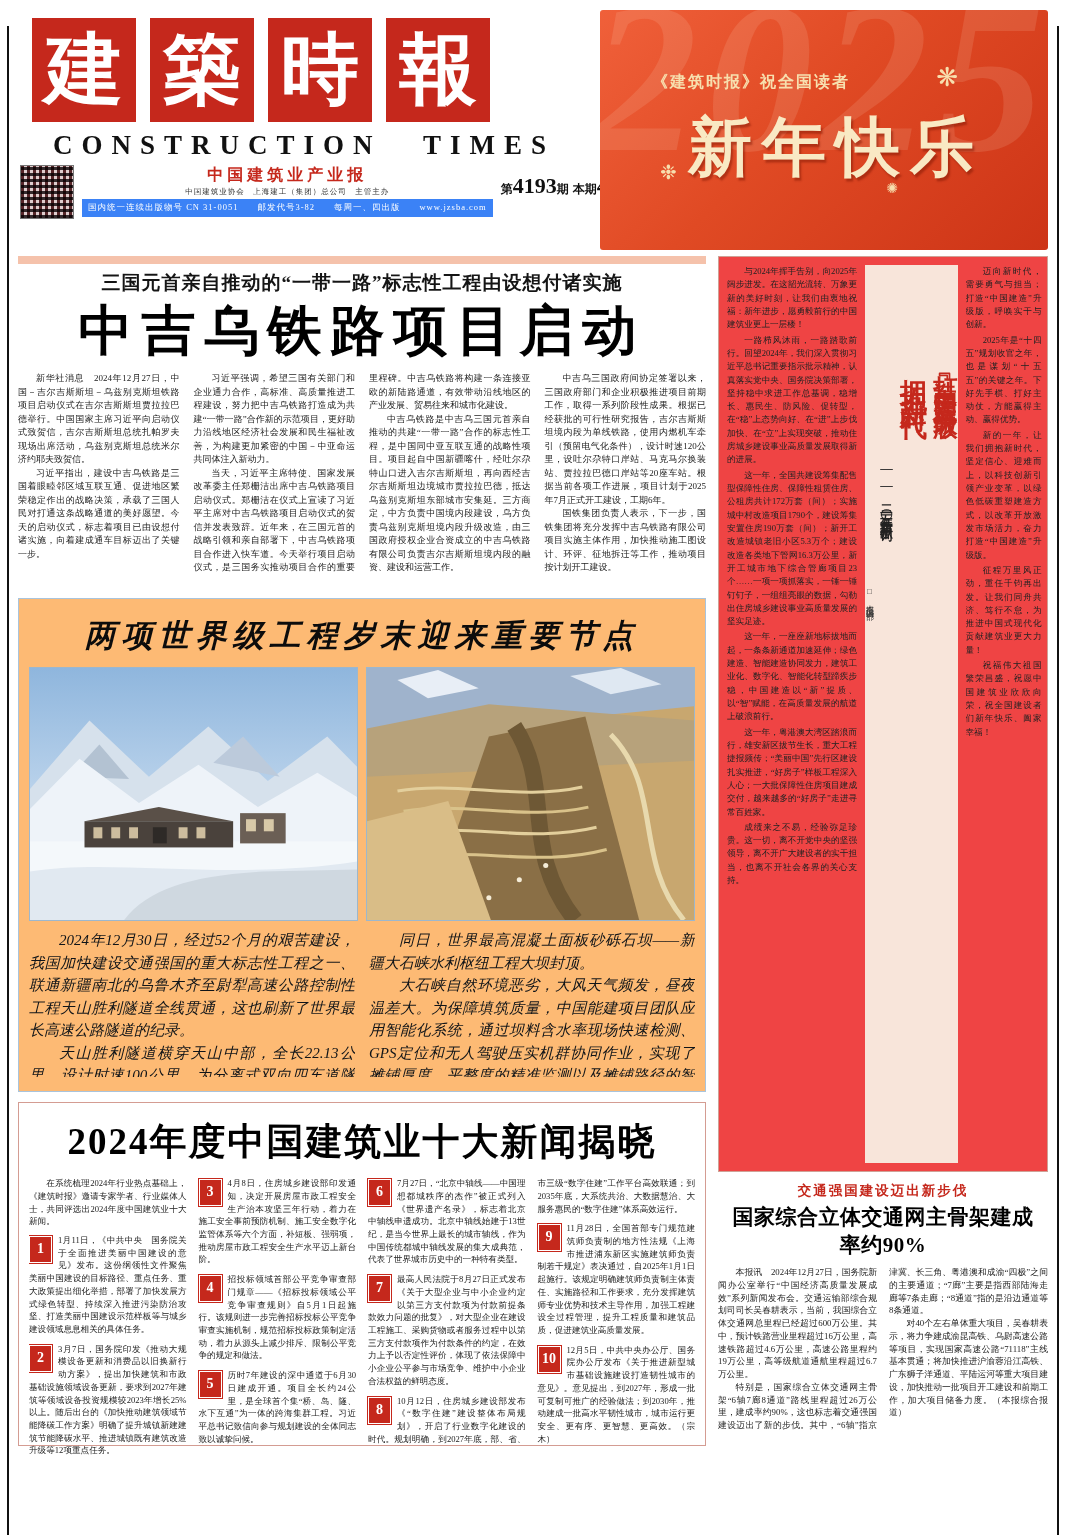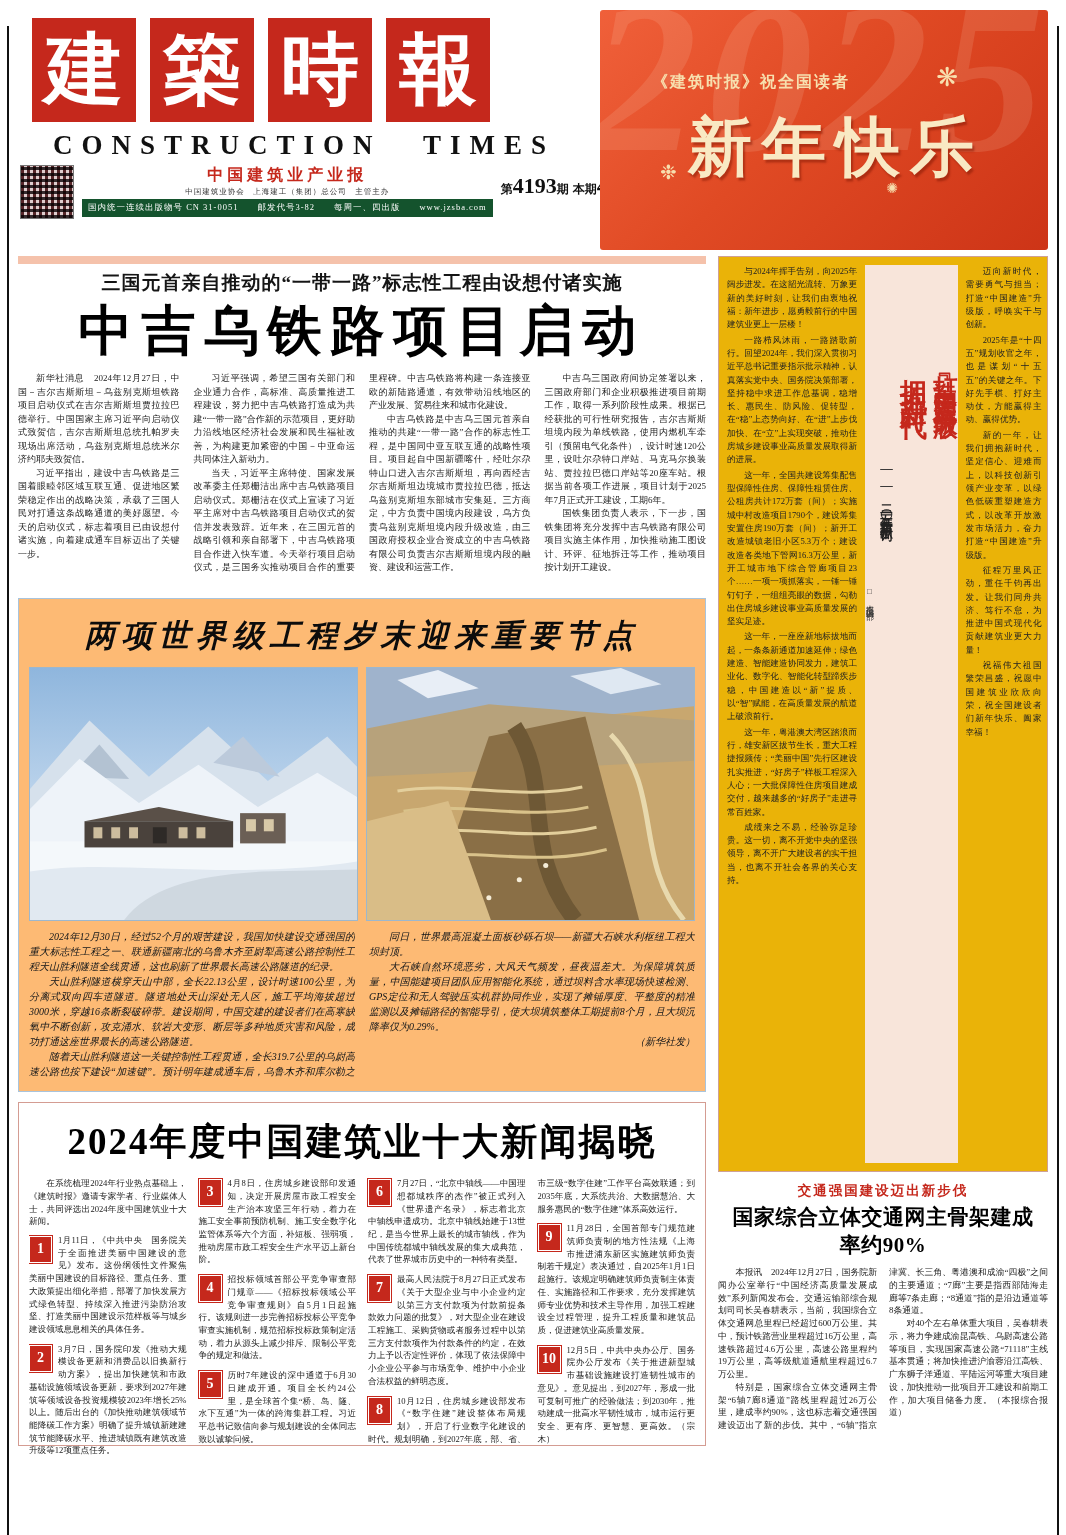--- a/index.html
+++ b/index.html
@@ -20,21 +20,21 @@
   .logo-en{font-weight:bold;font-size:27px;letter-spacing:9px;word-spacing:26px;
            text-align:center;padding:6px 0 4px 0;color:#111;}
   .info-row{display:flex;align-items:flex-start;gap:8px;padding-left:2px;}
   .qr{width:52px;height:52px;flex:none;background:
       repeating-linear-gradient(0deg,#3a3134 0 3px,#f4eeee 3px 6px),
       repeating-linear-gradient(90deg,#58282b 0 3px,#e9dddd 3px 6px);
       background-blend-mode:multiply;border:1px solid #777;}
   .info-mid{flex:1;}
   .paper-type{color:#c5281c;font-weight:bold;font-size:16px;text-align:center;letter-spacing:4px;}
   .organizer{font-size:7.5px;text-align:center;letter-spacing:1px;color:#333;margin:1px 0 2px;}
-  .blue-bar{background:#14532d;color:#fff;font-size:8.5px;letter-spacing:1px;
+  .blue-bar{background:#3b82f6;color:#fff;font-size:8.5px;letter-spacing:1px;
             padding:3px 6px;white-space:nowrap;text-align:center;}
   .issue-block{flex:none;white-space:nowrap;padding-top:8px;font-weight:bold;color:#111;}
   .issue-block .big{font-size:22px;} .issue-block .small{font-size:12px;}
   .date-block{flex:none;font-size:10px;font-weight:bold;line-height:1.5;padding-top:4px;
               text-align:center;color:#222;}
   .banner{flex:1;position:relative;overflow:hidden;border-radius:3px;
           background:linear-gradient(135deg,#f0603a 0%,#e04a24 45%,#cd3417 100%);}
   .banner .wm{position:absolute;left:-10px;top:-40px;width:110%;font-size:215px;font-weight:bold;
           font-style:italic;color:rgba(255,235,210,0.13);letter-spacing:8px;line-height:1;}
   .banner .greet{position:absolute;left:52px;top:62px;color:#f7dfae;
@@ -59,39 +59,39 @@
 
   
   .feature{margin-top:10px;background:#fdba74;border:1px solid #a9c4dc;padding:8px 10px;height:494px;
            box-sizing:border-box;}
   .feature-headline{font-size:31px;font-weight:bold;font-style:italic;text-align:center;
                     letter-spacing:6px;color:#0c0c0c;padding:8px 0 10px;}
   .photos{display:flex;gap:8px;}
   .photo{flex:1;height:252px;border:1px solid #9db7cc;background:#cfe0ee;}
   .photo svg{width:100%;height:100%;display:block;}
   .caps{display:flex;gap:14px;margin-top:8px;}
-  .cap{flex:1;font-size:10px;line-height:1.5;text-align:justify;font-style:italic;color:#101418;
+  .cap{flex:1;font-size:15px;line-height:1.5;text-align:justify;font-style:italic;color:#101418;
        height:148px;overflow:hidden;}
   .credit{text-align:right;font-style:italic;}
 
   
   .news{margin-top:10px;border:1px solid #d49c92;padding:8px 10px;height:344px;box-sizing:border-box;}
   .news-headline{font-size:37px;font-weight:bold;text-align:center;letter-spacing:2px;
                  color:#000;padding:6px 0 10px;}
   .news-cols{column-count:4;column-gap:12px;height:308px;overflow:hidden;
              font-size:8.6px;line-height:1.48;text-align:justify;color:#222;}
   .news-cols .intro{margin:0 0 6px;text-indent:2em;}
   .news-item{margin:0 0 7px;}
   .badge{float:left;width:21px;height:25px;margin:2px 6px 2px 0;background:#c5281c;color:#fff;
          font-weight:bold;font-size:14px;display:flex;align-items:center;justify-content:center;
          border:1.5px solid #fff;box-shadow:0 0 0 1px #c5281c;font-style:normal;}
 
   
   .editorial{border:1.5px solid #cfa196;height:916px;box-sizing:border-box;
-             display:flex;padding:8px;gap:8px;background:#eab308;}
+             display:flex;padding:8px;gap:8px;background:#ef4444;}
   .ed-col{font-size:8.6px;line-height:1.55;text-align:justify;color:#222;overflow:hidden;}
   .ed-left{width:130px;flex:none;}
   .ed-right{width:76px;flex:none;}
   .ed-col p{margin:0 0 2px;}
   .band{flex:1;background:#f8e5da;display:flex;justify-content:center;gap:7px;
         padding-top:92px;box-sizing:border-box;}
   .vert{writing-mode:vertical-rl;text-orientation:upright;line-height:1;}
   .ed-byline{font-size:8px;color:#333;margin-top:230px;letter-spacing:2px;}
   .ed-subtitle{font-size:12.5px;color:#222;margin-top:104px;letter-spacing:3px;font-weight:bold;}
   .ed-h1{font-size:27px;font-weight:bold;color:#c5281c;letter-spacing:9px;}

